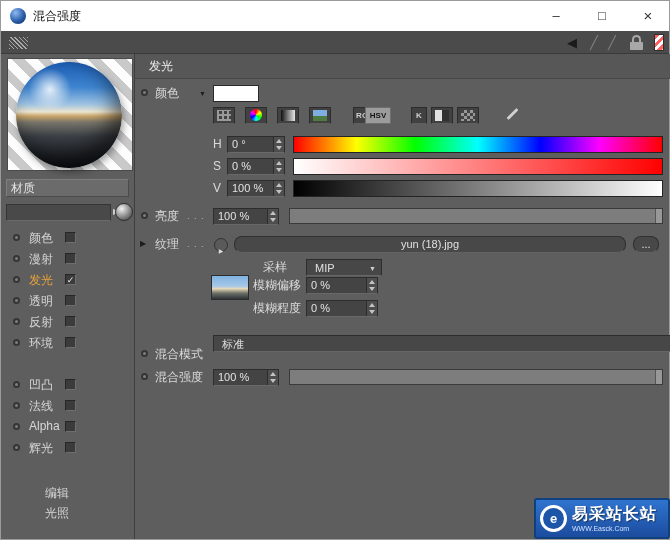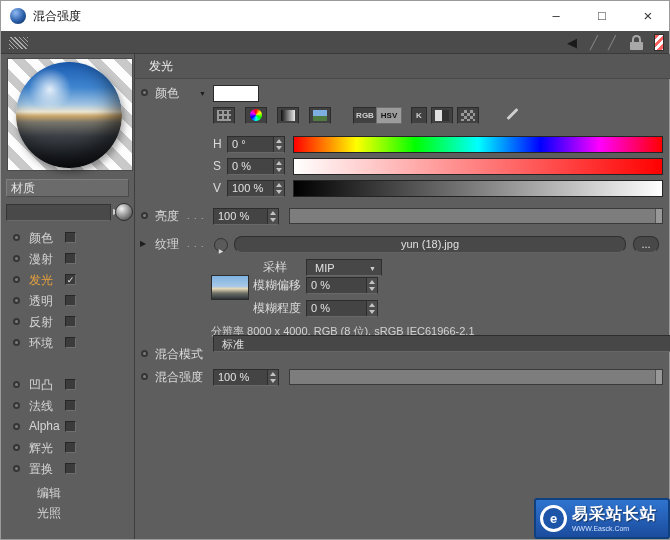--- a/index.html
+++ b/index.html
@@ -54,21 +54,21 @@
     background:radial-gradient(circle at 35% 30%, #f2f2f2, #9a9a9a 45%, #3a3a3a 95%); }
 
   .ch-row { position:absolute; left:0; width:132px; height:20px; }
   .ch-label { position:absolute; left:28px; top:1px; font-size:12px; color:#d6d6d6; }
   .ch-row.active .ch-label { color:#e6a23c; }
   .dot { position:absolute; width:7px; height:7px; border:2px solid #353535; background:#7d7d7d;
     border-radius:50%; }
   .cb { position:absolute; left:64px; top:3px; width:11px; height:11px; background:#3b3b3b;
     border:1px solid #262626; border-right-color:#6e6e6e; border-bottom-color:#6e6e6e;
     font-size:9px; line-height:10px; text-align:center; color:#e8e8e8; }
-  .mode-row { position:absolute; left:8px; width:122px; height:18px; }
+  .mode-row { position:absolute; left:16px; width:122px; height:18px; }
   .vdivider { position:absolute; left:133px; top:53px; bottom:0; width:1px; background:#3e3e3e; }
 
   
   .main-header { position:absolute; left:134px; top:53px; width:535px; height:25px; background:#575757;
     border-bottom:1px solid #484848; color:#ececec; font-size:12px; line-height:25px; padding-left:14px; }
   .lbl { position:absolute; font-size:12px; color:#dadada; line-height:17px; white-space:nowrap; }
   .tri { position:absolute; font-size:7px; color:#1d1d1d; line-height:8px; }
   .leader { position:absolute; font-size:9px; color:#bdbdbd; letter-spacing:1px; }
   .swatch { position:absolute; width:46px; height:17px; background:#ffffff; border:1px solid #2a2a2a; }
 
@@ -215,25 +215,20 @@
   <div class="ch-row" style="top:396px">
     <span class="dot" style="left:12px;top:5px"></span>
     <span class="ch-label">法线</span>
     <span class="cb"></span>
   </div>
   <div class="ch-row" style="top:438px">
     <span class="dot" style="left:12px;top:5px"></span>
     <span class="ch-label">辉光</span>
     <span class="cb"></span>
   </div>
-  <div class="ch-row" style="top:459px">
-    <span class="dot" style="left:12px;top:5px"></span>
-    <span class="ch-label">置换</span>
-    <span class="cb"></span>
-  </div>
 
   <div class="mode-row" style="top:483px">
       <span class="ch-label">编辑</span>
     </div>
   <div class="mode-row" style="top:503px">
       <span class="ch-label">光照</span>
     </div>
 
   <div class="vdivider"></div>
 
@@ -250,21 +245,21 @@
   <div class="ibtn" style="left:244px;top:106px">
       <div class="ic ic-wheel"></div>
     </div>
   <div class="ibtn" style="left:276px;top:106px">
       <div class="ic ic-grad"></div>
     </div>
   <div class="ibtn" style="left:308px;top:106px">
       <div class="ic ic-img"></div>
     </div>
   <div class="ibtn" style="left:352px;top:106px;width:24px">RGB</div>
-  <div class="ibtn active" style="left:375px;top:106px;width:26px">HSV</div>
+  <div class="ibtn active" style="left:364px;top:106px;width:26px">HSV</div>
   <div class="ibtn" style="left:410px;top:106px;width:16px">K</div>
   <div class="ibtn" style="left:430px;top:106px">
       <div class="ic ic-split"></div>
     </div>
   <div class="ibtn" style="left:456px;top:106px">
       <div class="ic ic-check"></div>
     </div>
   <div class="pipette" style="left:502px;top:104px">
       <i></i>
     </div>
@@ -337,21 +332,20 @@
   </div>
   <span class="lbl" style="left:252px;top:299px">模糊程度</span>
   <div class="stepper" style="left:305px;top:299px;width:72px">
     <span class="num">0 %</span>
     <span class="arrs">
         <i class="tri-up"></i>
         <i class="tri-dn"></i>
       </span>
   </div>
 
-  <span class="res">分辨率 8000 x 4000, RGB (8 位), sRGB IEC61966-2.1</span>
 
   <span class="dot" style="left:140px;top:349px"></span>
   <span class="lbl" style="left:154px;top:345px">混合模式</span>
   <div class="dropdown" style="left:212px;top:334px;width:498px">
     <span class="dd-text">标准</span>
     <span class="dd-arrow">▼</span>
   </div>
 
   <span class="dot" style="left:140px;top:372px"></span>
   <span class="lbl" style="left:154px;top:368px">混合强度</span>

